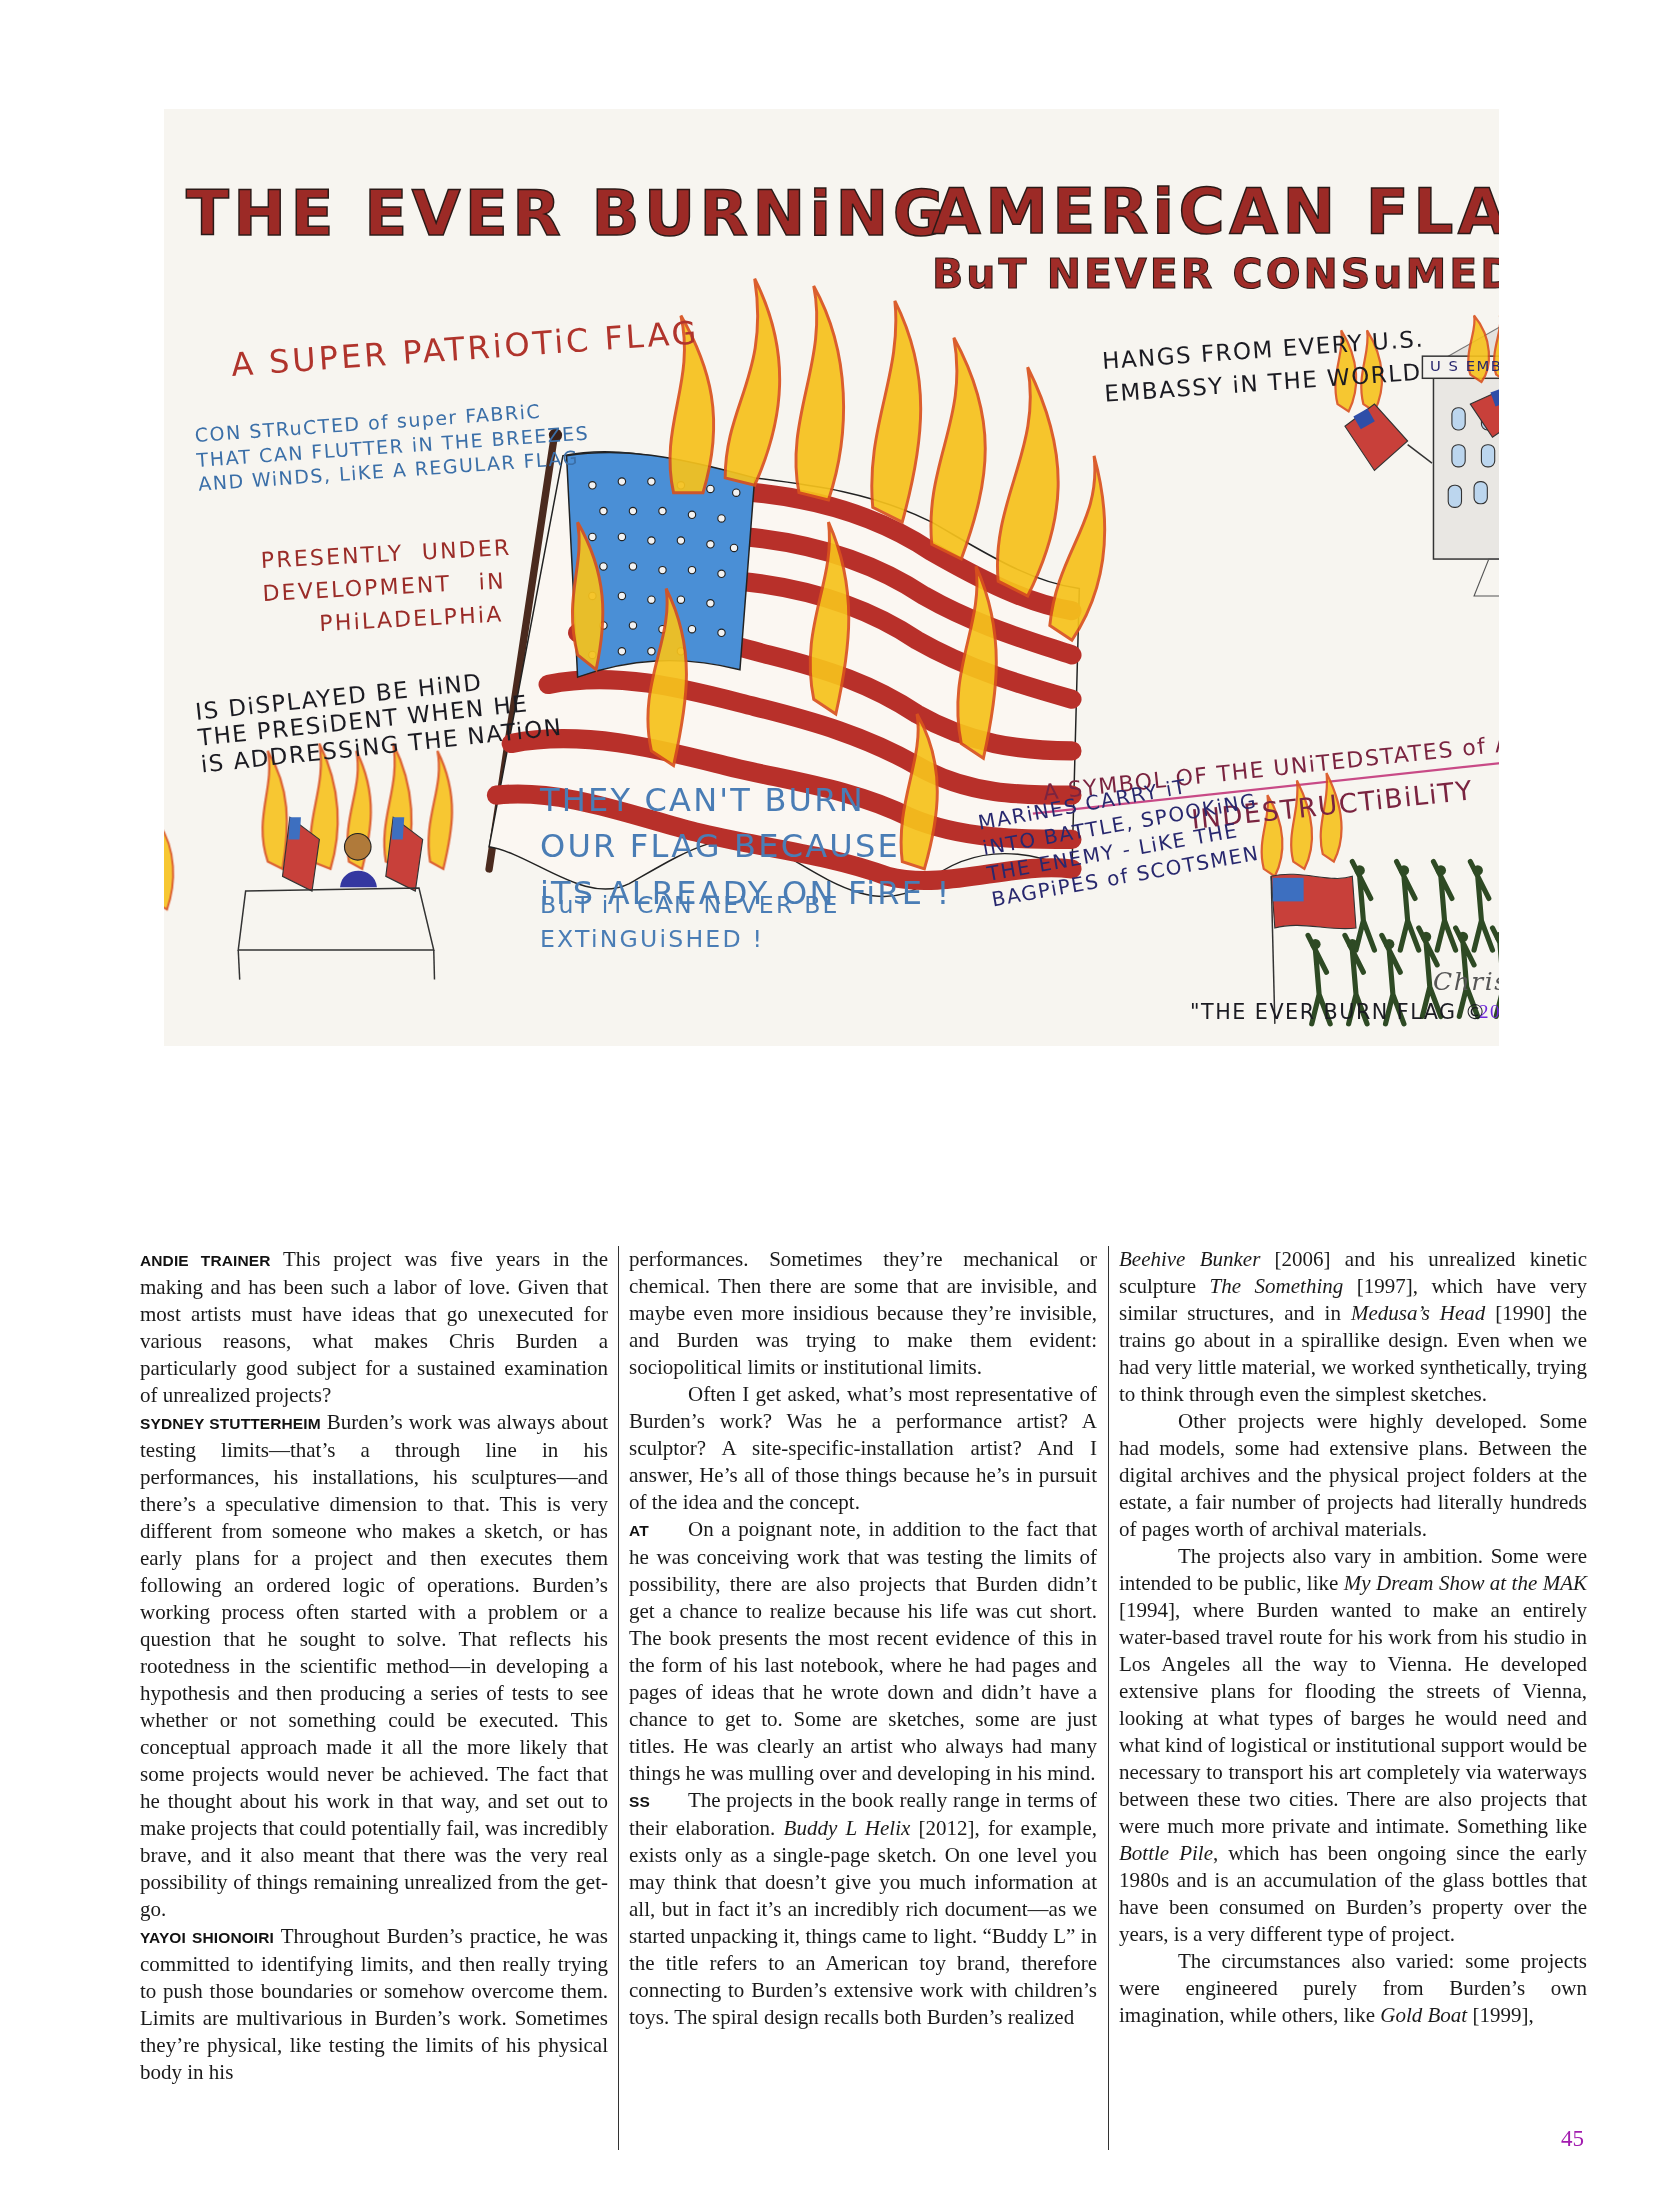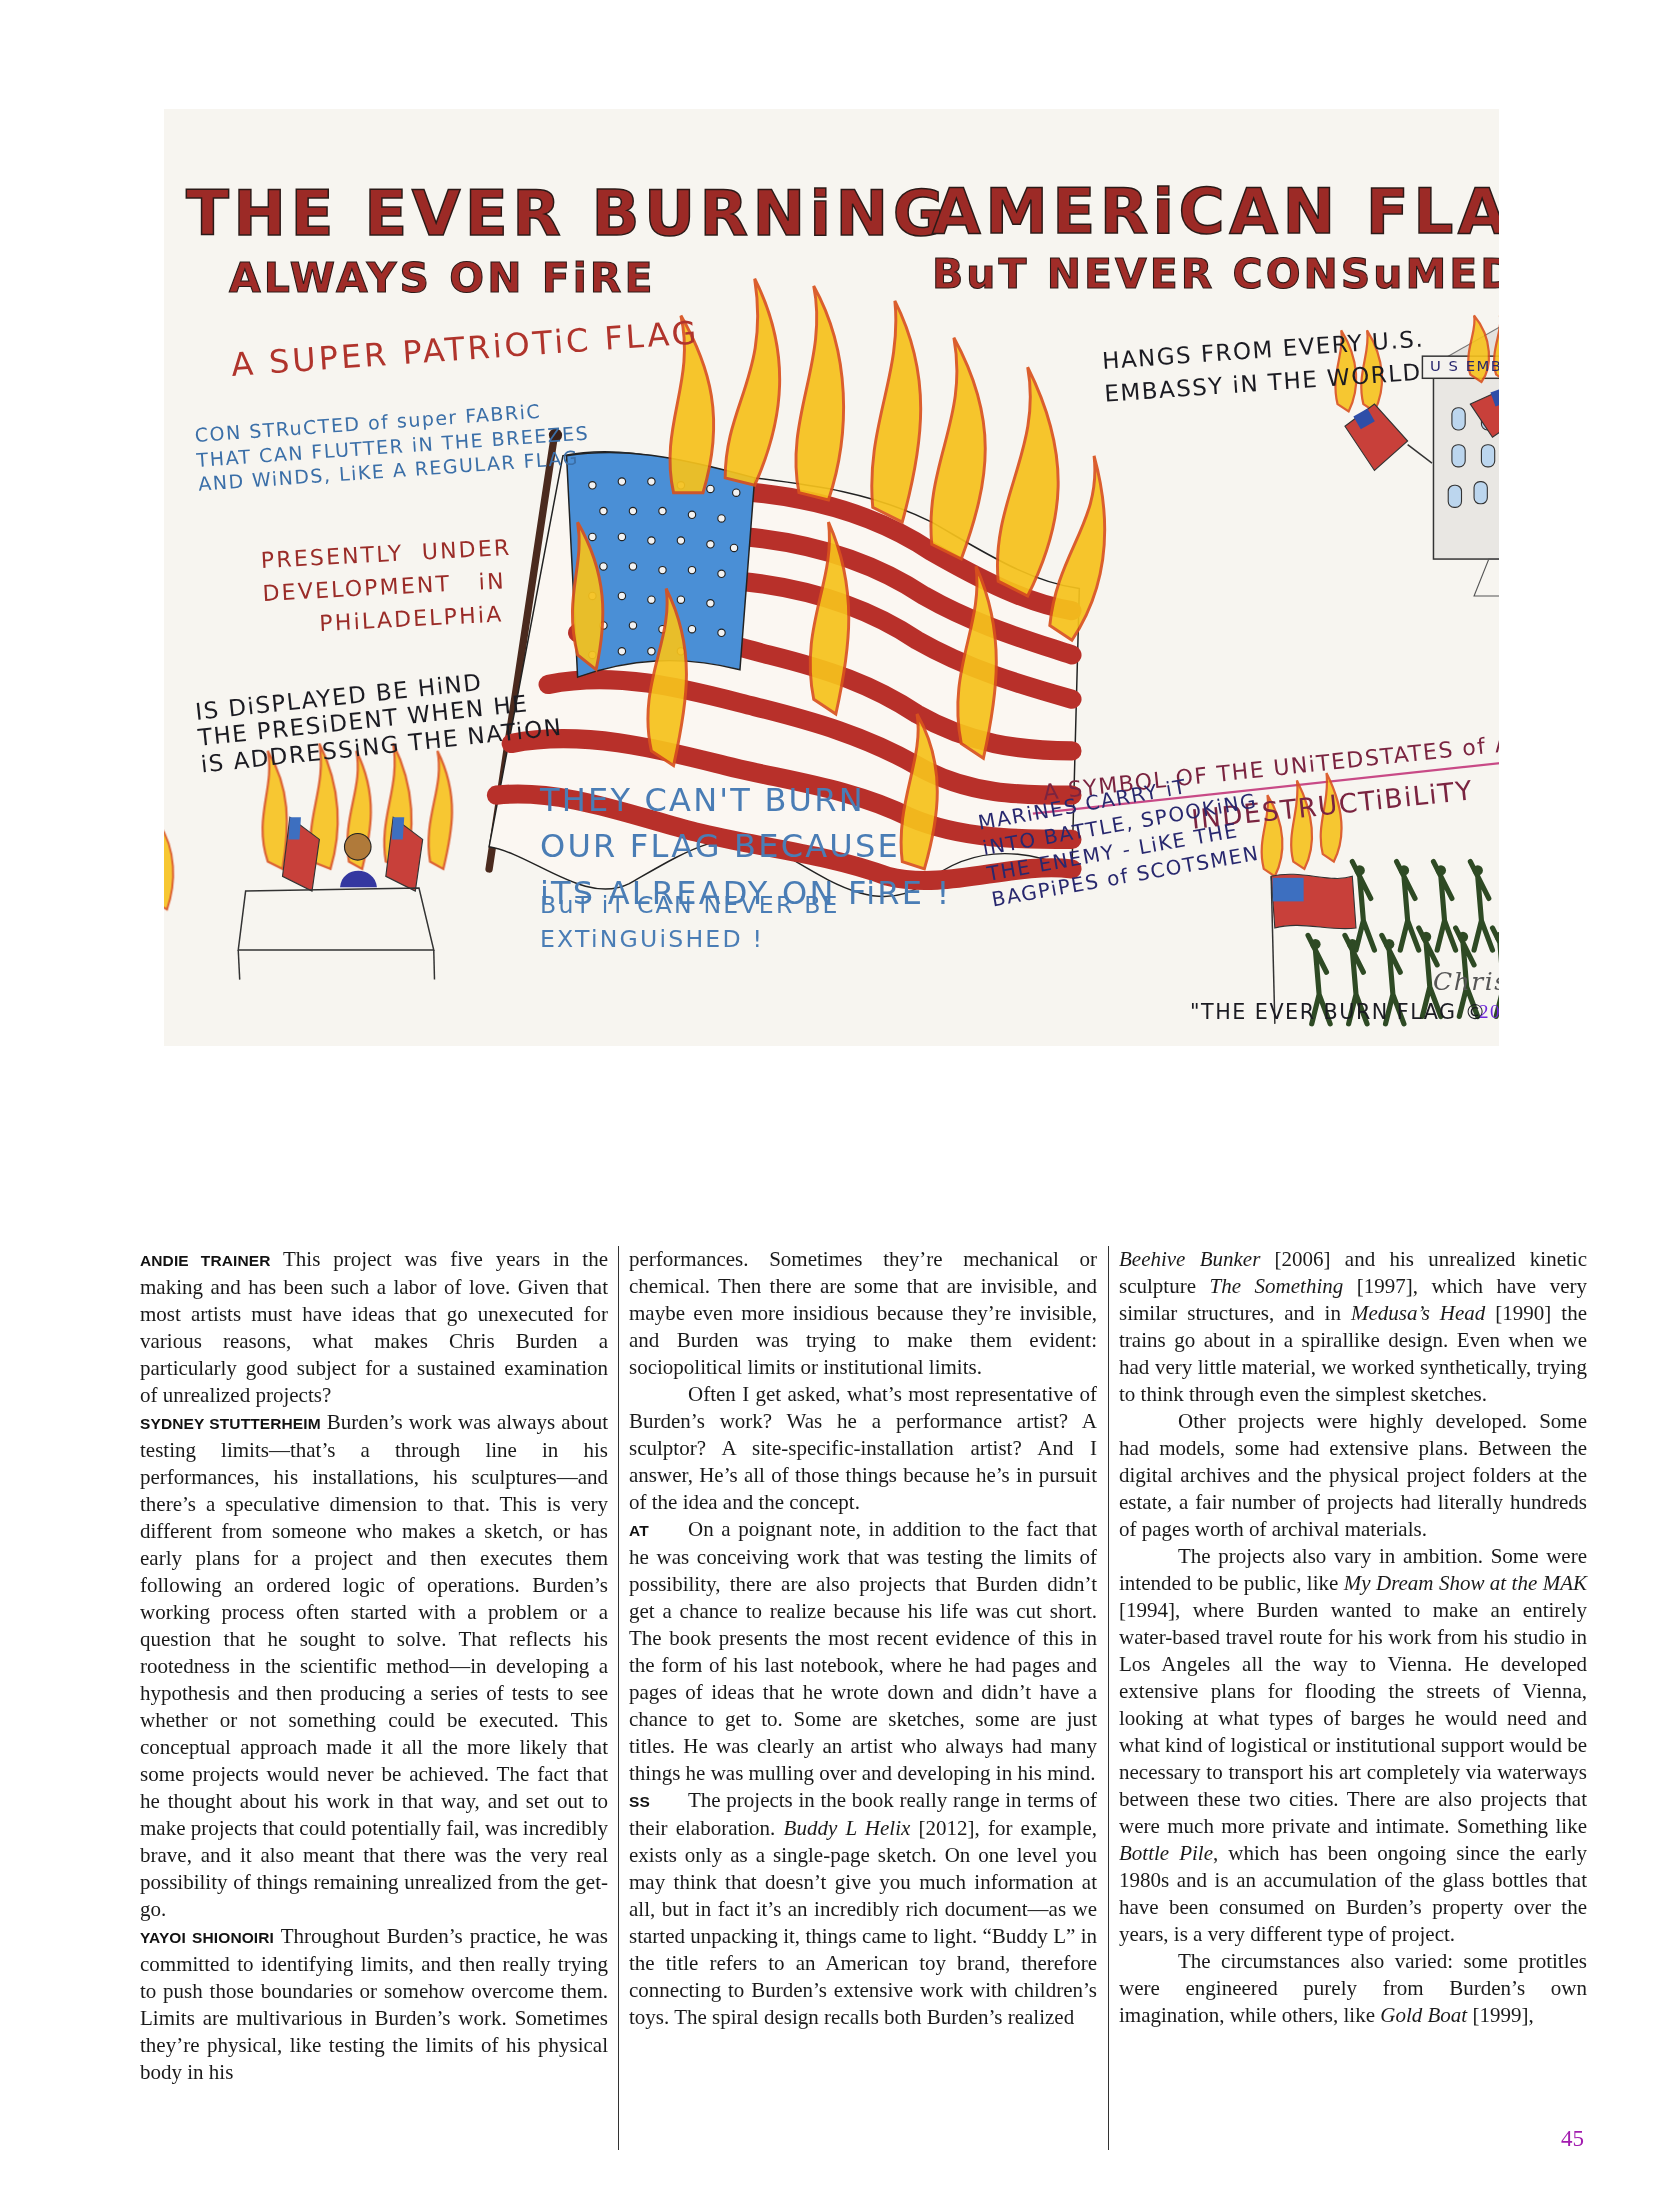--- a/index.html
+++ b/index.html
@@ -233,21 +233,20 @@
           <circle cx="1660" cy="1132" r="7"></circle>
           <circle cx="1710" cy="1122" r="7"></circle>
           <circle cx="1760" cy="1122" r="7"></circle>
           <circle cx="1810" cy="1122" r="7"></circle>
       </g>
     </g>
   </svg>
 
   <div class="hand title-red" style="left:22px; top:72px;">THE EVER BURNiNG</div>
   <div class="hand title-red" style="left:768px; top:70px;">AMERiCAN FLAG</div>
-  <div class="hand sub-red" style="left:65px; top:148px;">ALWAYS ON FiRE</div>
   <div class="hand sub-red" style="left:768px; top:144px;">BuT NEVER CONSuMED</div>
   <div class="hand red-note r-4" style="left:66px; top:240px;">A SUPER PATRiOTiC FLAG</div>
   <div class="hand blue-note r-4" style="left:29.5px; top:314px; line-height:1.3;">CON STRuCTED of super FABRiC
 THAT CAN FLUTTER iN THE BREEZES
 AND WiNDS, LiKE A REGULAR FLAG</div>
   <div class="hand red-small r-3" style="left:96px; top:435px; line-height:1.5;">PRESENTLY  UNDER
 DEVELOPMENT   iN
       PHiLADELPHiA</div>
   <div class="hand black-note r-4" style="left:937px; top:236px; line-height:1.45;">HANGS FROM EVERY U.S.
 EMBASSY iN THE WORLD</div>
@@ -304,19 +303,19 @@
 
   <div class="col col3">
     <p>
       <em>Beehive Bunker</em><span> [2006] and his unrealized kinetic sculpture </span><em>The Something</em><span> [1997], which have very similar structures, and in </span><em>Medusa’s Head</em><span> [1990] the trains go about in a spirallike design. Even when we had very little material, we worked synthetically, trying to think through even the simplest sketches.</span>
     </p>
     <p class="indent"><span>Other projects were highly developed. Some had models, some had extensive plans. Between the digital archives and the physical project folders at the estate, a fair number of projects had literally hundreds of pages worth of archival materials.</span></p>
     <p class="indent">
       <span>The projects also vary in ambition. Some were intended to be public, like </span><em>My Dream Show at the MAK</em><span> [1994], where Burden wanted to make an entirely water-based travel route for his work from his studio in Los Angeles all the way to Vienna. He developed extensive plans for flooding the streets of Vienna, looking at what types of barges he would need and what kind of logistical or institutional support would be necessary to transport his art completely via waterways between these two cities. There are also projects that were much more pri­vate and intimate. Something like </span><em>Bottle Pile</em><span>, which has been ongoing since the early 1980s and is an accumulation of the glass bottles that have been consumed on Burden’s property over the years, is a very different type of project.</span>
     </p>
     <p class="indent">
-      <span>The circumstances also varied: some pro­titles were engineered purely from Burden’s own imagination, while others, like </span><em>Gold Boat</em><span> [1999],</span>
+      <span>The circumstances also varied: some pro­jects were engineered purely from Burden’s own imagination, while others, like </span><em>Gold Boat</em><span> [1999],</span>
     </p>
   </div>
 </div>
 
 <div class="folio">45</div>
 
 
 </body></html>

